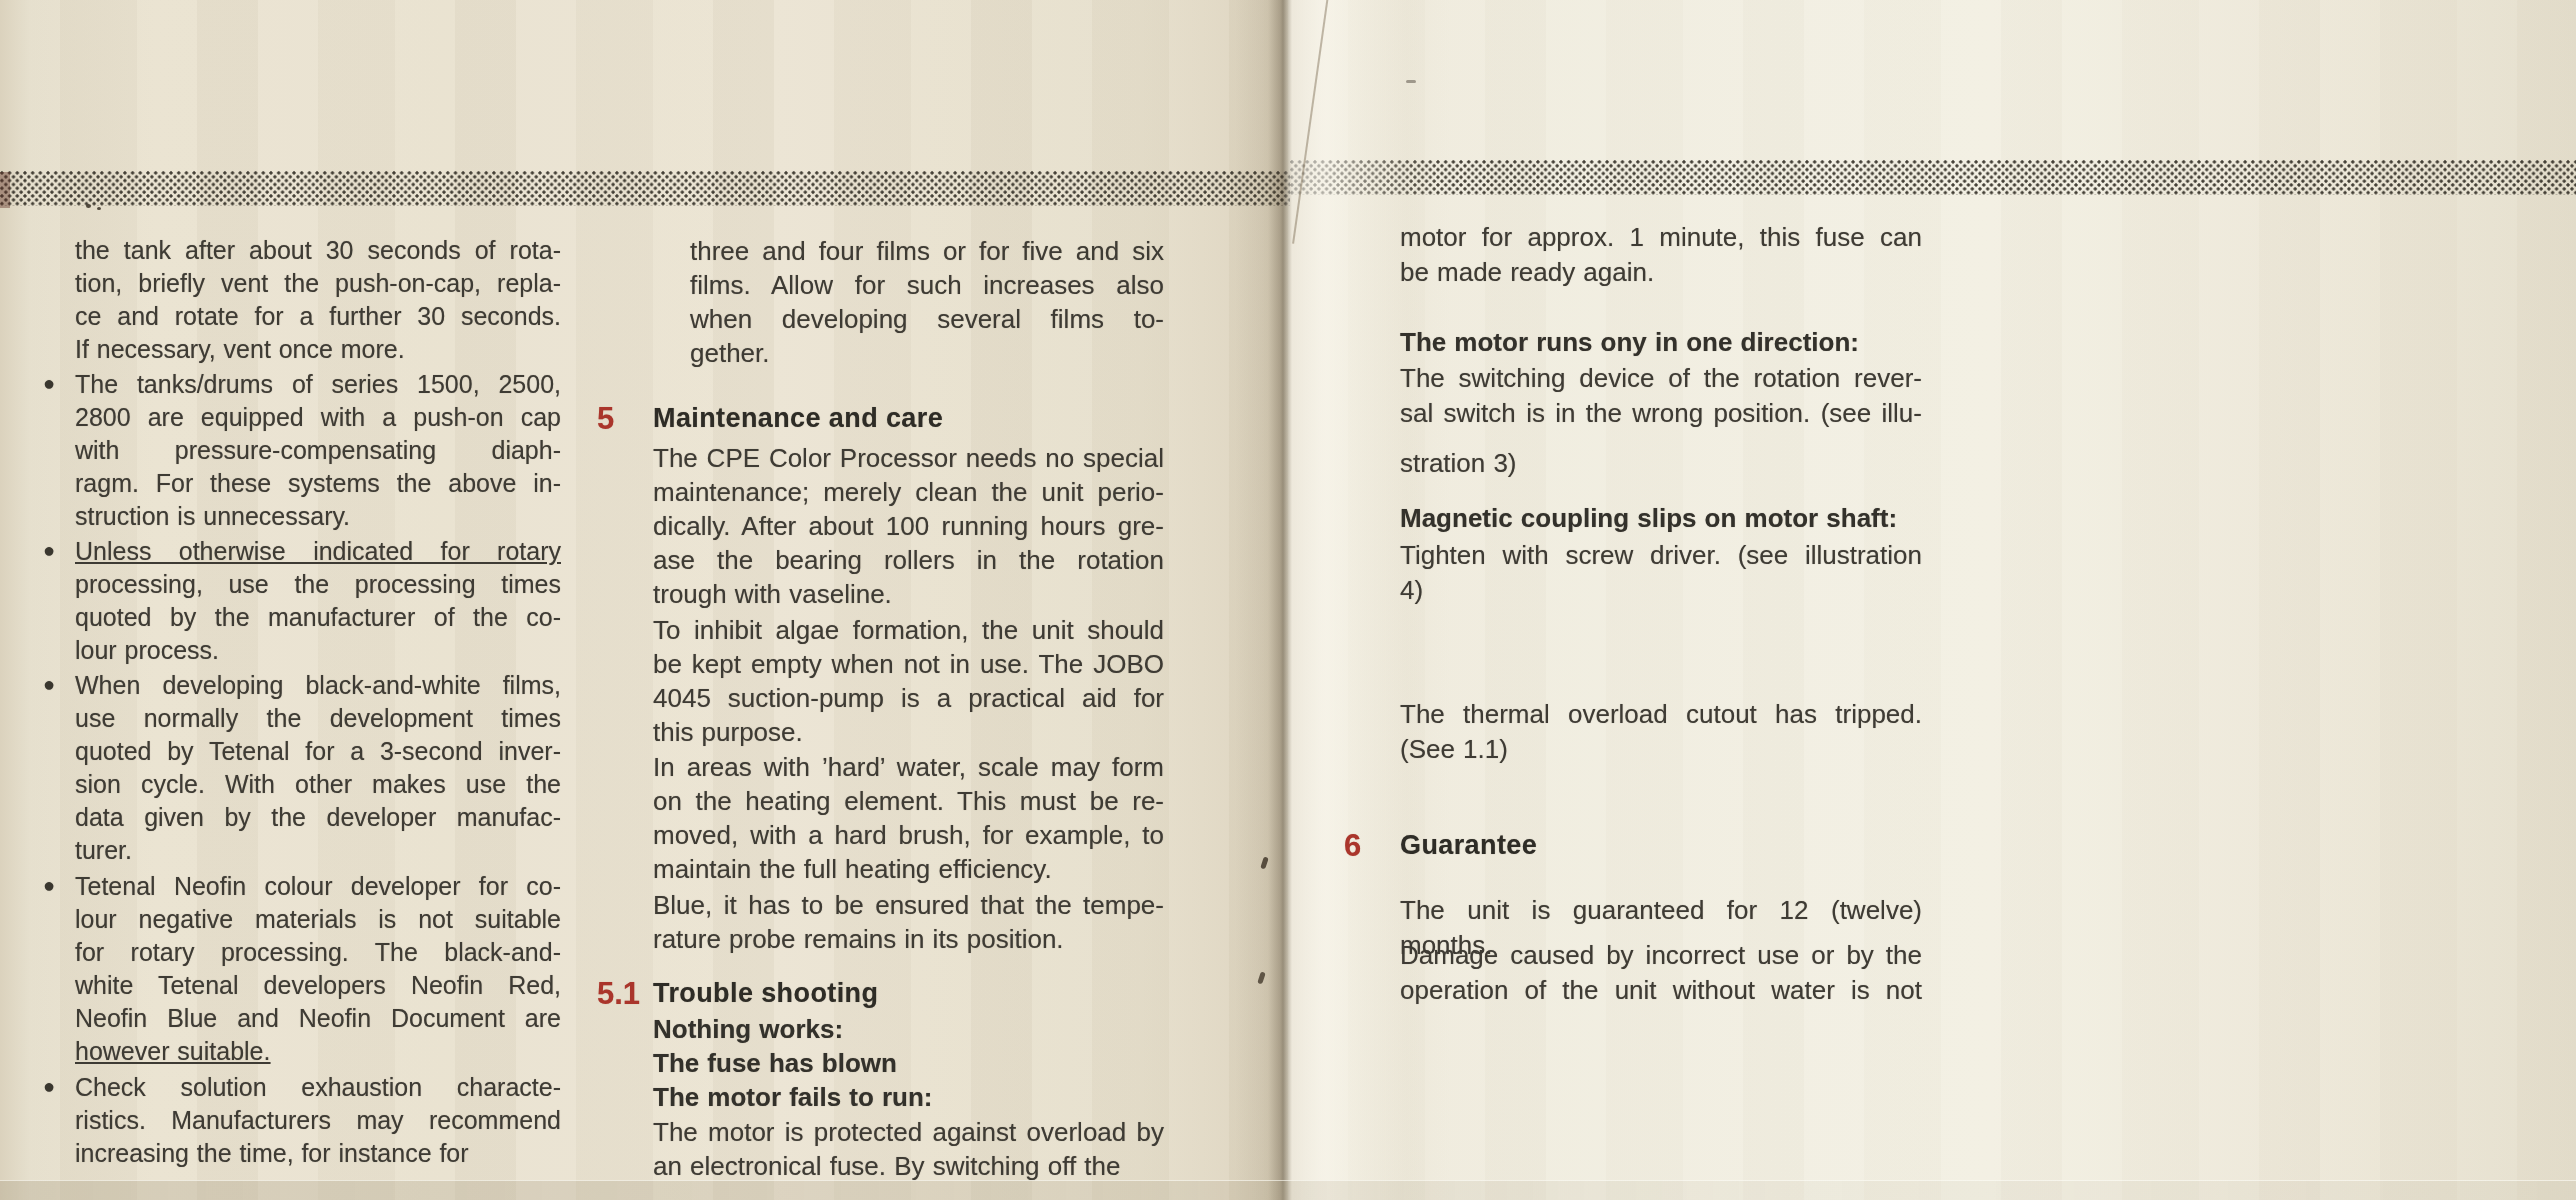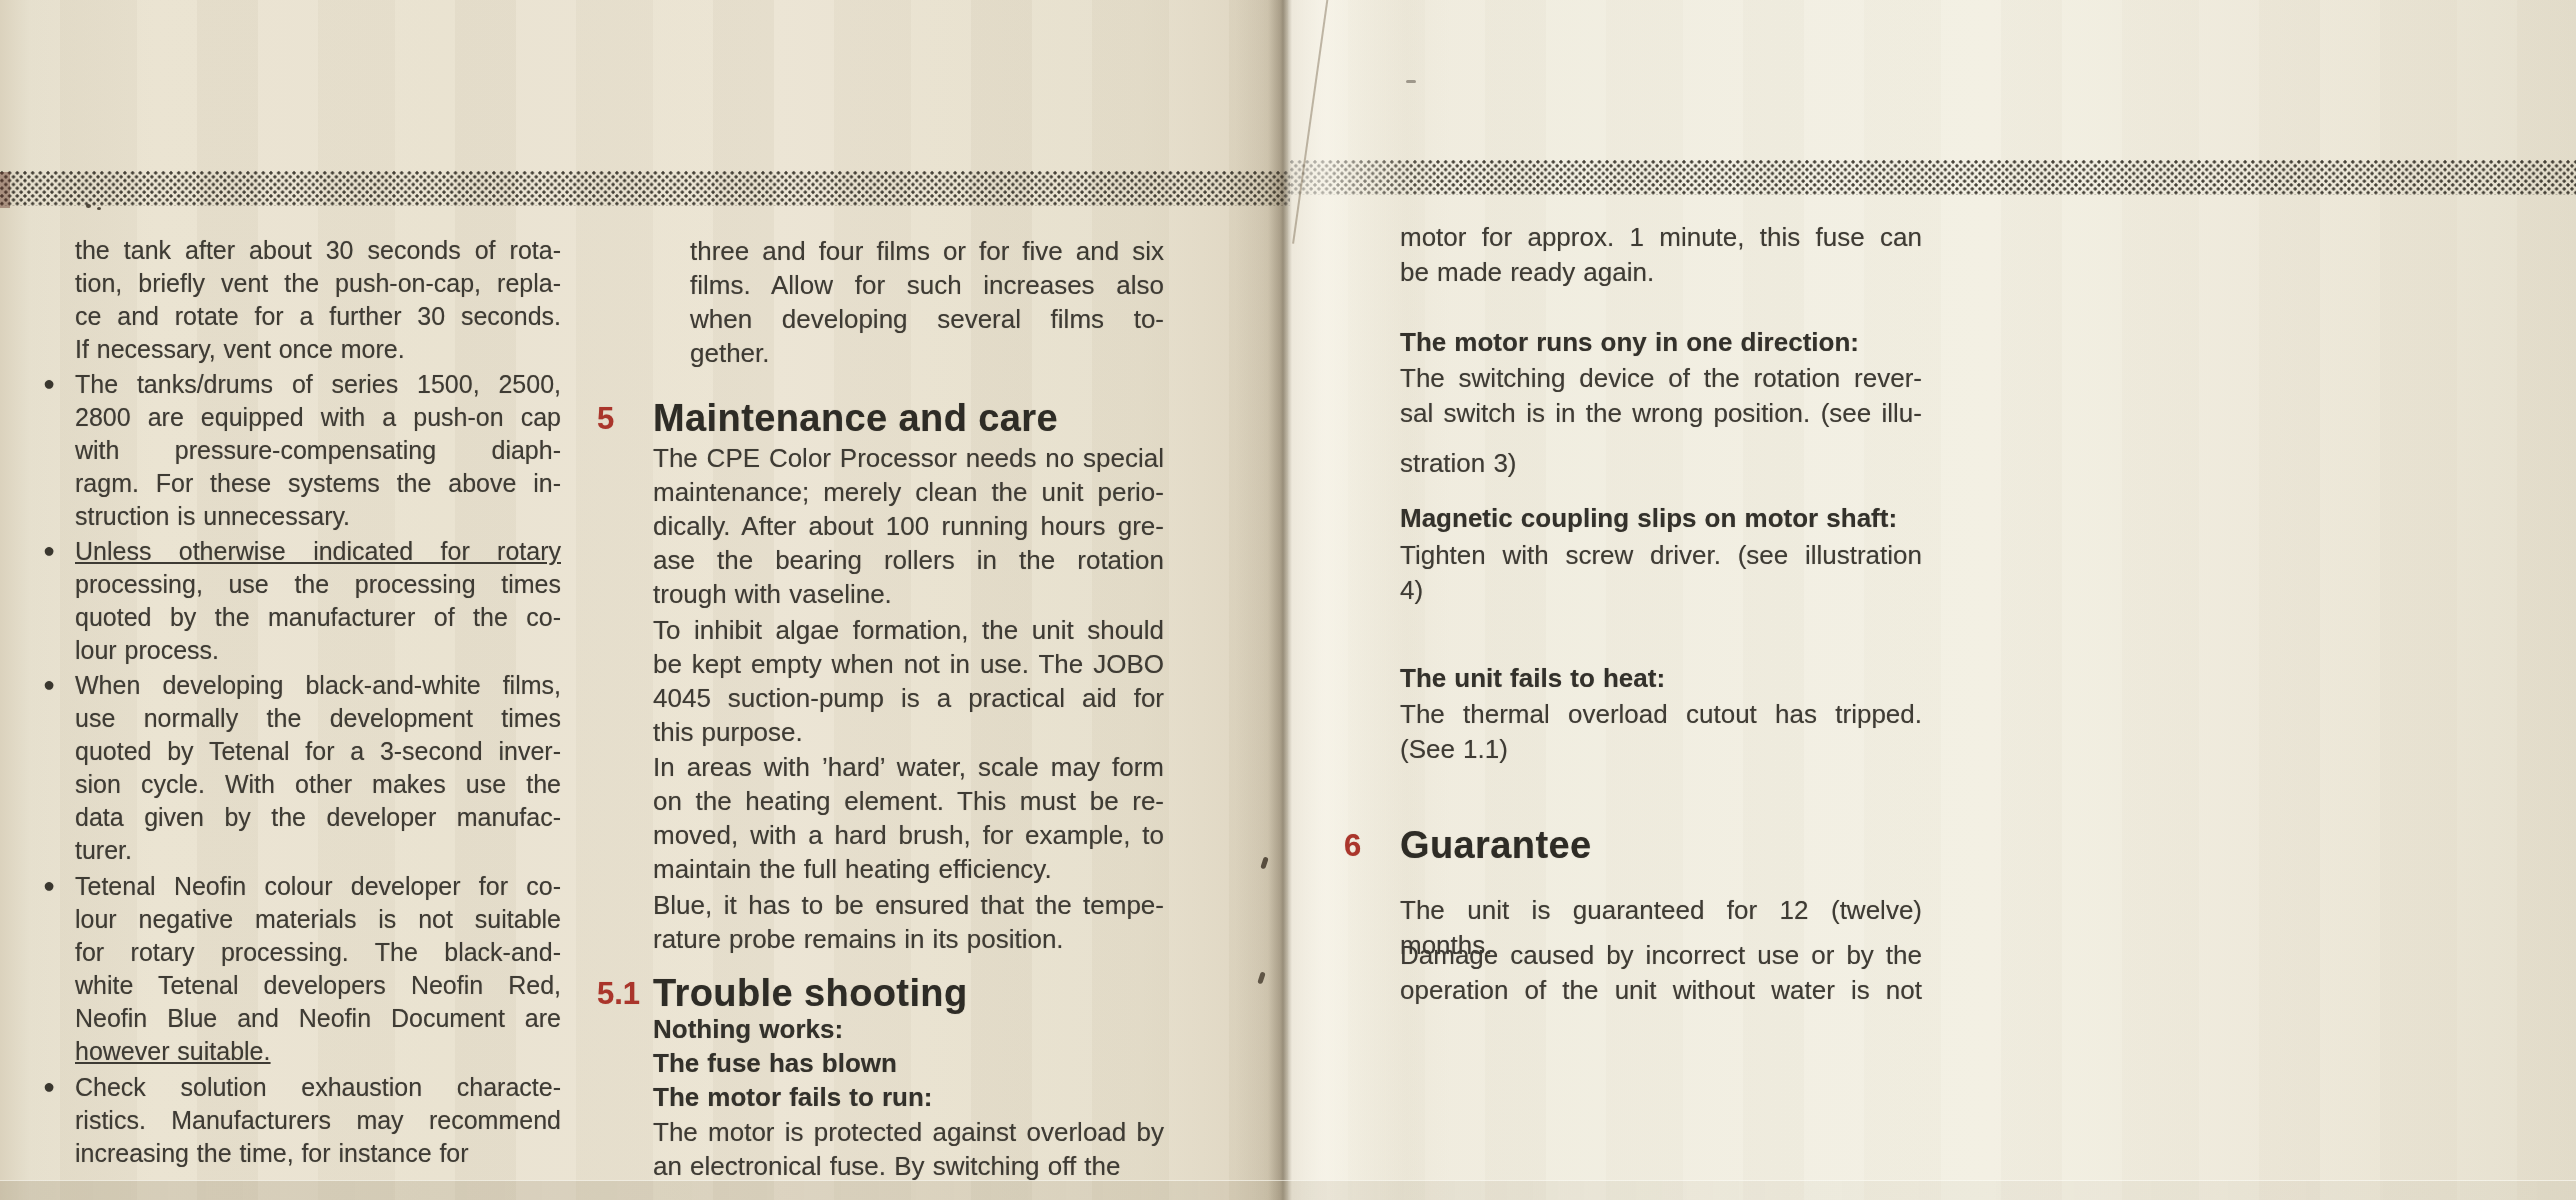--- a/index.html
+++ b/index.html
@@ -74,21 +74,21 @@
   .bullet {
     position:absolute; left:-32px; top:4.3px; font-size:20px; color:#3a372f;
     text-shadow:0 0 0.9px rgba(70,65,55,0.45);
   }
   .section { position:absolute; left:0; right:0; height:43px; line-height:43px; }
   .secnum {
     position:absolute; left:0; top:0; font-weight:bold; font-size:31px; color:#aa352b;
     text-shadow:0 0 0.9px rgba(150,50,40,0.4);
   }
   .sectitle {
-    display:inline-block; margin-left:56px; font-weight:bold; font-size:38px; color:#2e2c26;
+    display:inline-block; margin-left:56px; font-weight:bold; font-size:27px; color:#2e2c26;
     letter-spacing:0.4px; text-shadow:0 0 0.9px rgba(55,50,42,0.45);
   }
 </style>
 </head>
 <body>
 
 <div id="scan">
   <div id="page-left" class="page"></div>
   <div id="page-right" class="page"></div>
   <div class="streaks" style="left:0;width:1288px;"></div>
@@ -210,23 +210,20 @@
         <div class="line j" style="height: 35px; line-height: 35px;">sal switch is in the wrong position. (see illu-</div>
         <div class="line l" style="height: 35px; line-height: 35px; margin-top: 15px;">stration 3)</div>
       </div>
       <div class="block" style="top: 501px; left: 56px; width: 522px;">
         <div class="line b l" style="height: 35px; line-height: 35px;">Magnetic coupling slips on motor shaft:</div>
       </div>
       <div class="block" style="top: 538px; left: 56px; width: 522px;">
         <div class="line j" style="height: 35px; line-height: 35px;">Tighten with screw driver. (see illustration</div>
         <div class="line l" style="height: 35px; line-height: 35px;">4)</div>
       </div>
-      <div class="block" style="top: 661px; left: 56px; width: 522px;">
-        <div class="line b l" style="height: 35px; line-height: 35px;">The unit fails to heat:</div>
-      </div>
       <div class="block" style="top: 697px; left: 56px; width: 522px;">
         <div class="line j" style="height: 35px; line-height: 35px;">The thermal overload cutout has tripped.</div>
         <div class="line l" style="height: 35px; line-height: 35px;">(See 1.1)</div>
       </div>
       <div class="section" style="top: 824px;"><span class="secnum">6</span><span class="sectitle">Guarantee</span></div>
       <div class="block" style="top: 893px; left: 56px; width: 522px;">
         <div class="line j" style="height: 35px; line-height: 35px;">The unit is guaranteed for 12 (twelve)</div>
         <div class="line l" style="height: 35px; line-height: 35px;">months.</div>
       </div>
       <div class="block" style="top: 938px; left: 56px; width: 522px;">

